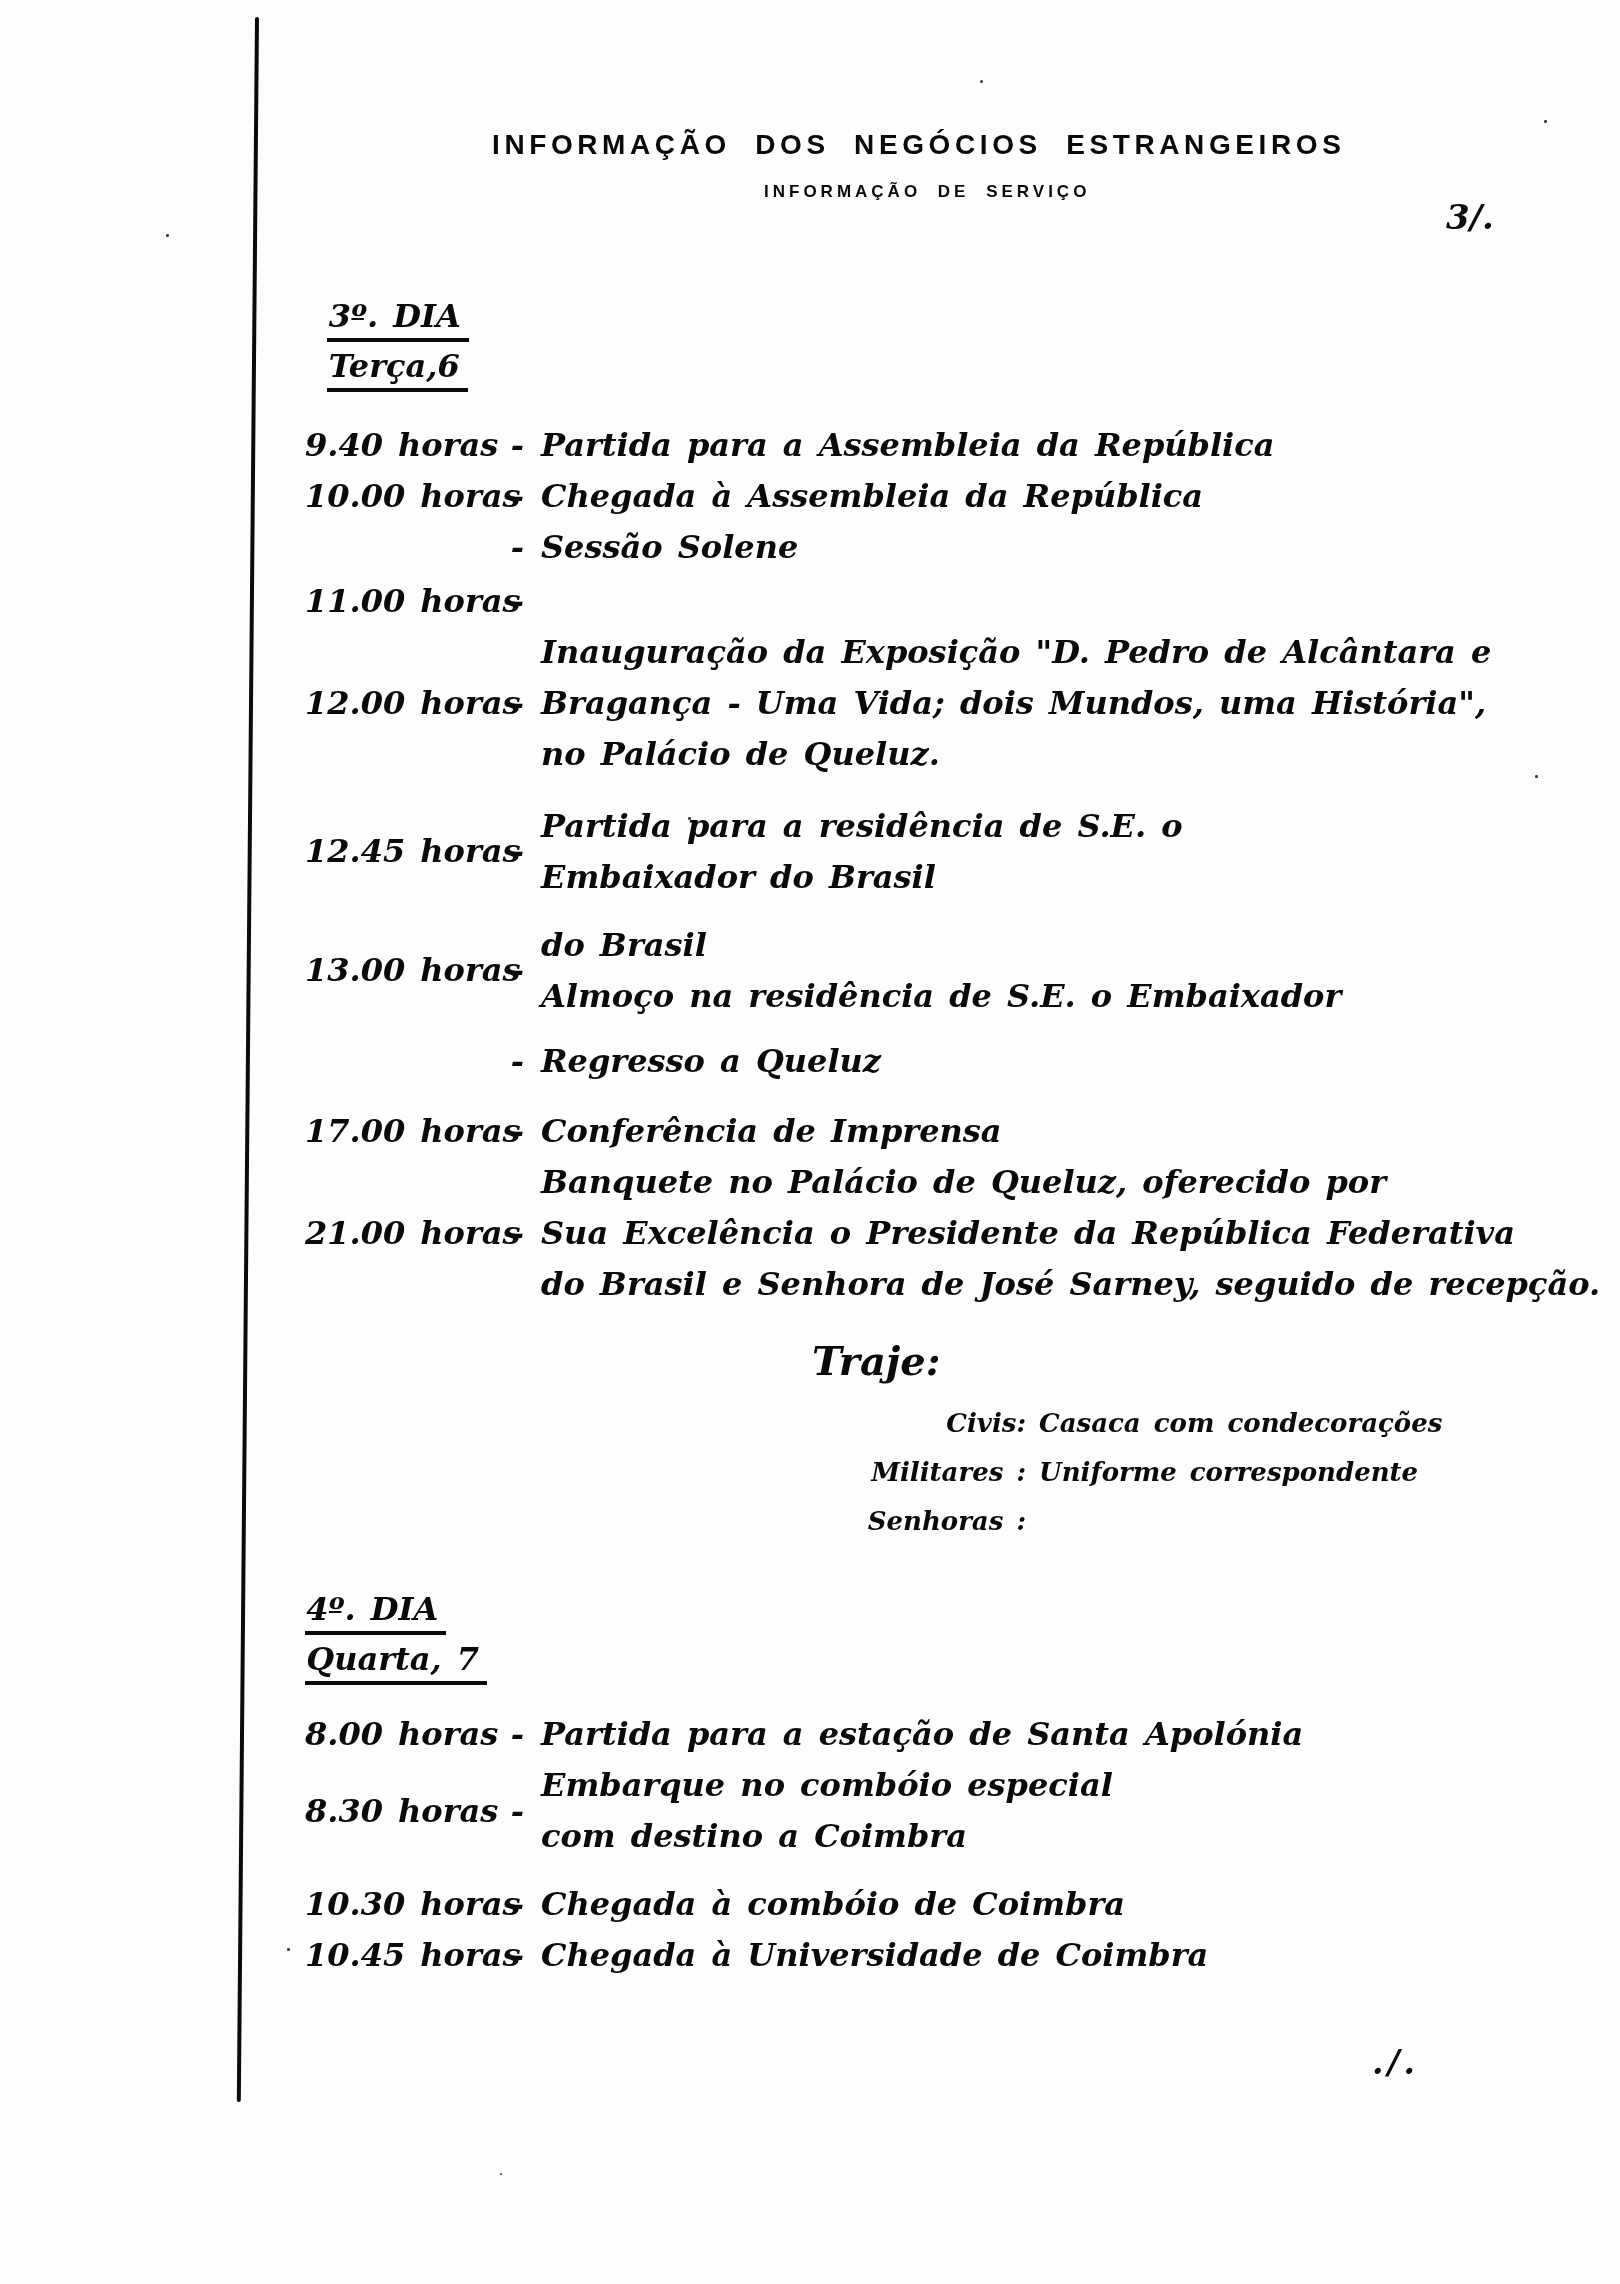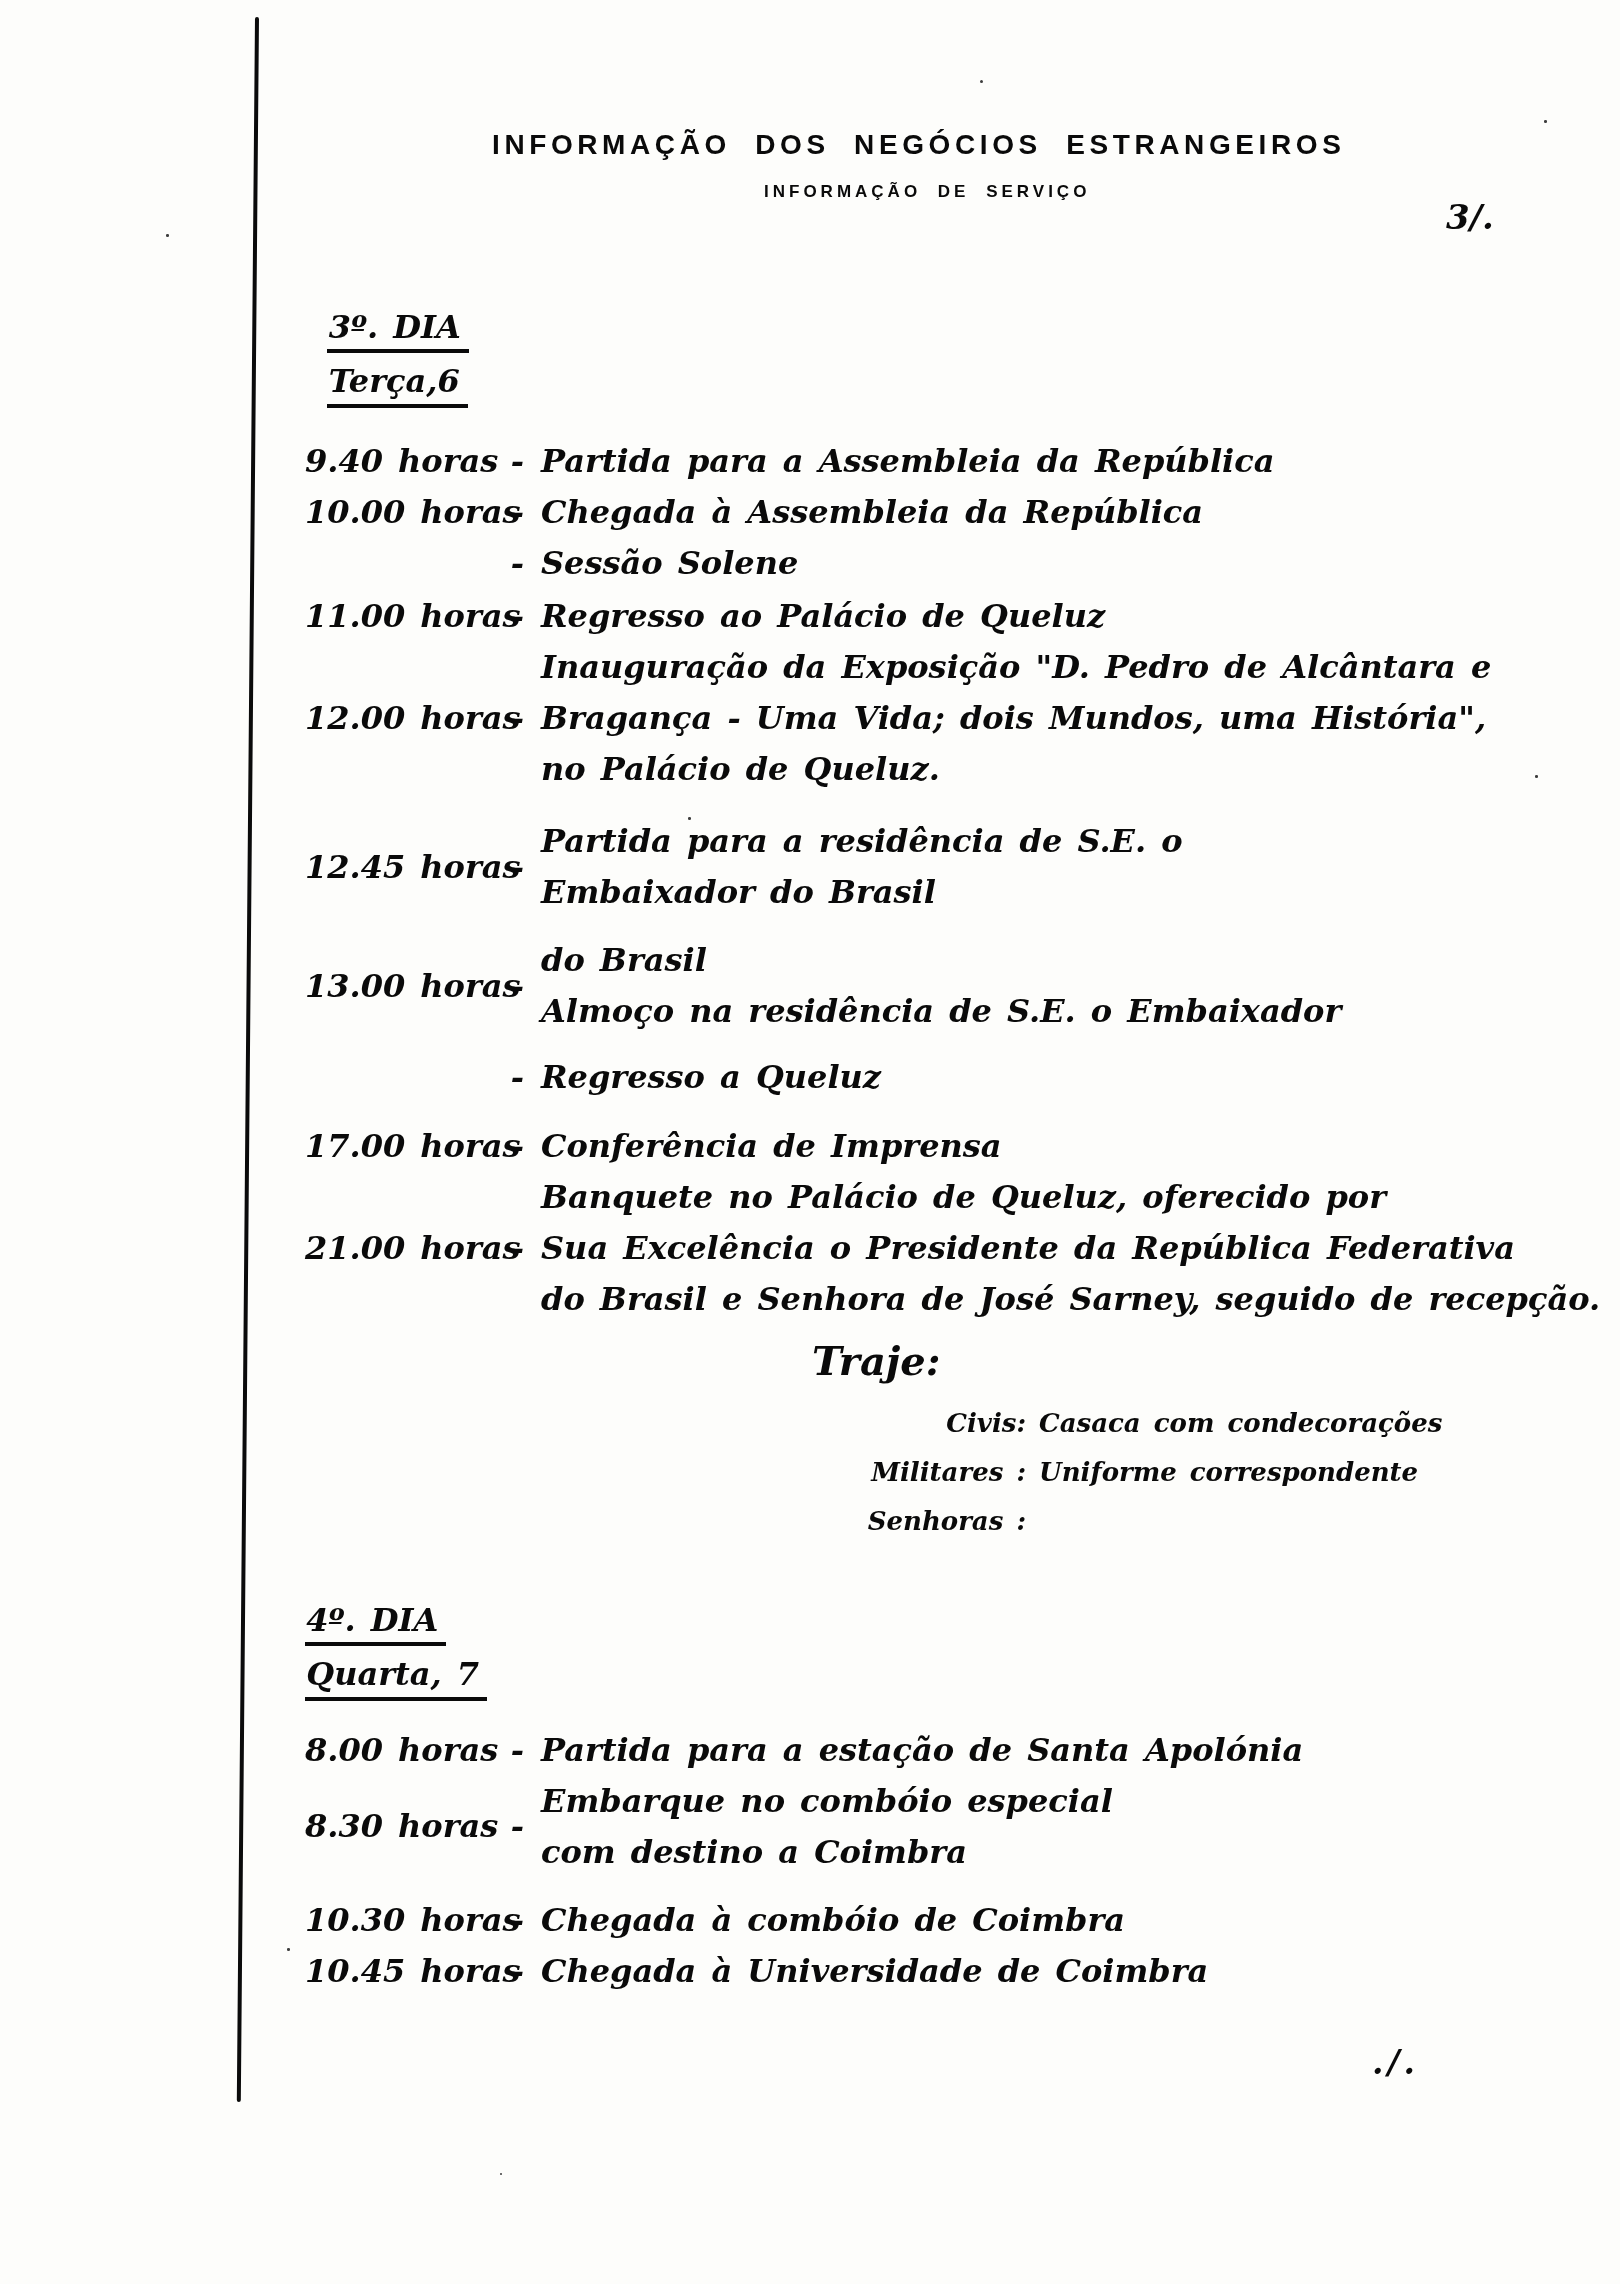--- a/index.html
+++ b/index.html
@@ -28,21 +28,21 @@
     font-family:"Liberation Sans",sans-serif;font-weight:bold;
     font-size:17px;letter-spacing:4px;word-spacing:8px;white-space:nowrap;
   }
   .page-number{position:absolute;left:1446px;top:197px;font-size:34px;}
 
   
   .day-section{position:absolute;width:1224px;}
   .section-0{top:299px;left:305px;}
   .section-1{top:1592px;left:305px;}
   .section-0 .heading-wrap{margin-left:22.4px;}
-  .heading-wrap{margin-bottom:6.6px;margin-top:11px;}
+  .heading-wrap{margin-bottom:6.6px;}
   .heading{
     display:inline-block;font-size:32px;line-height:34px;
     padding:0 8px 5.3px 1.3px;border-bottom:4.6px solid #0a0a0a;white-space:pre;
   }
   .groups{margin-top:28px;}
   .section-1 .groups{margin-top:24px;}
   .group + .group{margin-top:17px;}
   .section-0 .group:nth-child(2){margin-top:2.6px;}
   .section-0 .group:nth-child(3){margin-top:21px;}
   .section-0 .group:nth-child(5){margin-top:14.5px;}
@@ -101,23 +101,20 @@
             <div class="dash script">-</div>
             <div class="desc">
               <div class="line script">Sessão Solene</div>
             </div>
           </div>
         </div>
         <div class="group">
           <div class="event">
             <div class="time script">11.00 horas</div>
             <div class="dash script">-</div>
-            <div class="desc">
-              <div class="line script">Regresso ao Palácio de Queluz</div>
-            </div>
           </div>
           <div class="event">
             <div class="time script">12.00 horas</div>
             <div class="dash script">-</div>
             <div class="desc">
               <div class="line script">Inauguração da Exposição "D. Pedro de Alcântara e</div>
               <div class="line script">Bragança - Uma Vida; dois Mundos, uma História",</div>
               <div class="line script">no Palácio de Queluz.</div>
             </div>
           </div>

